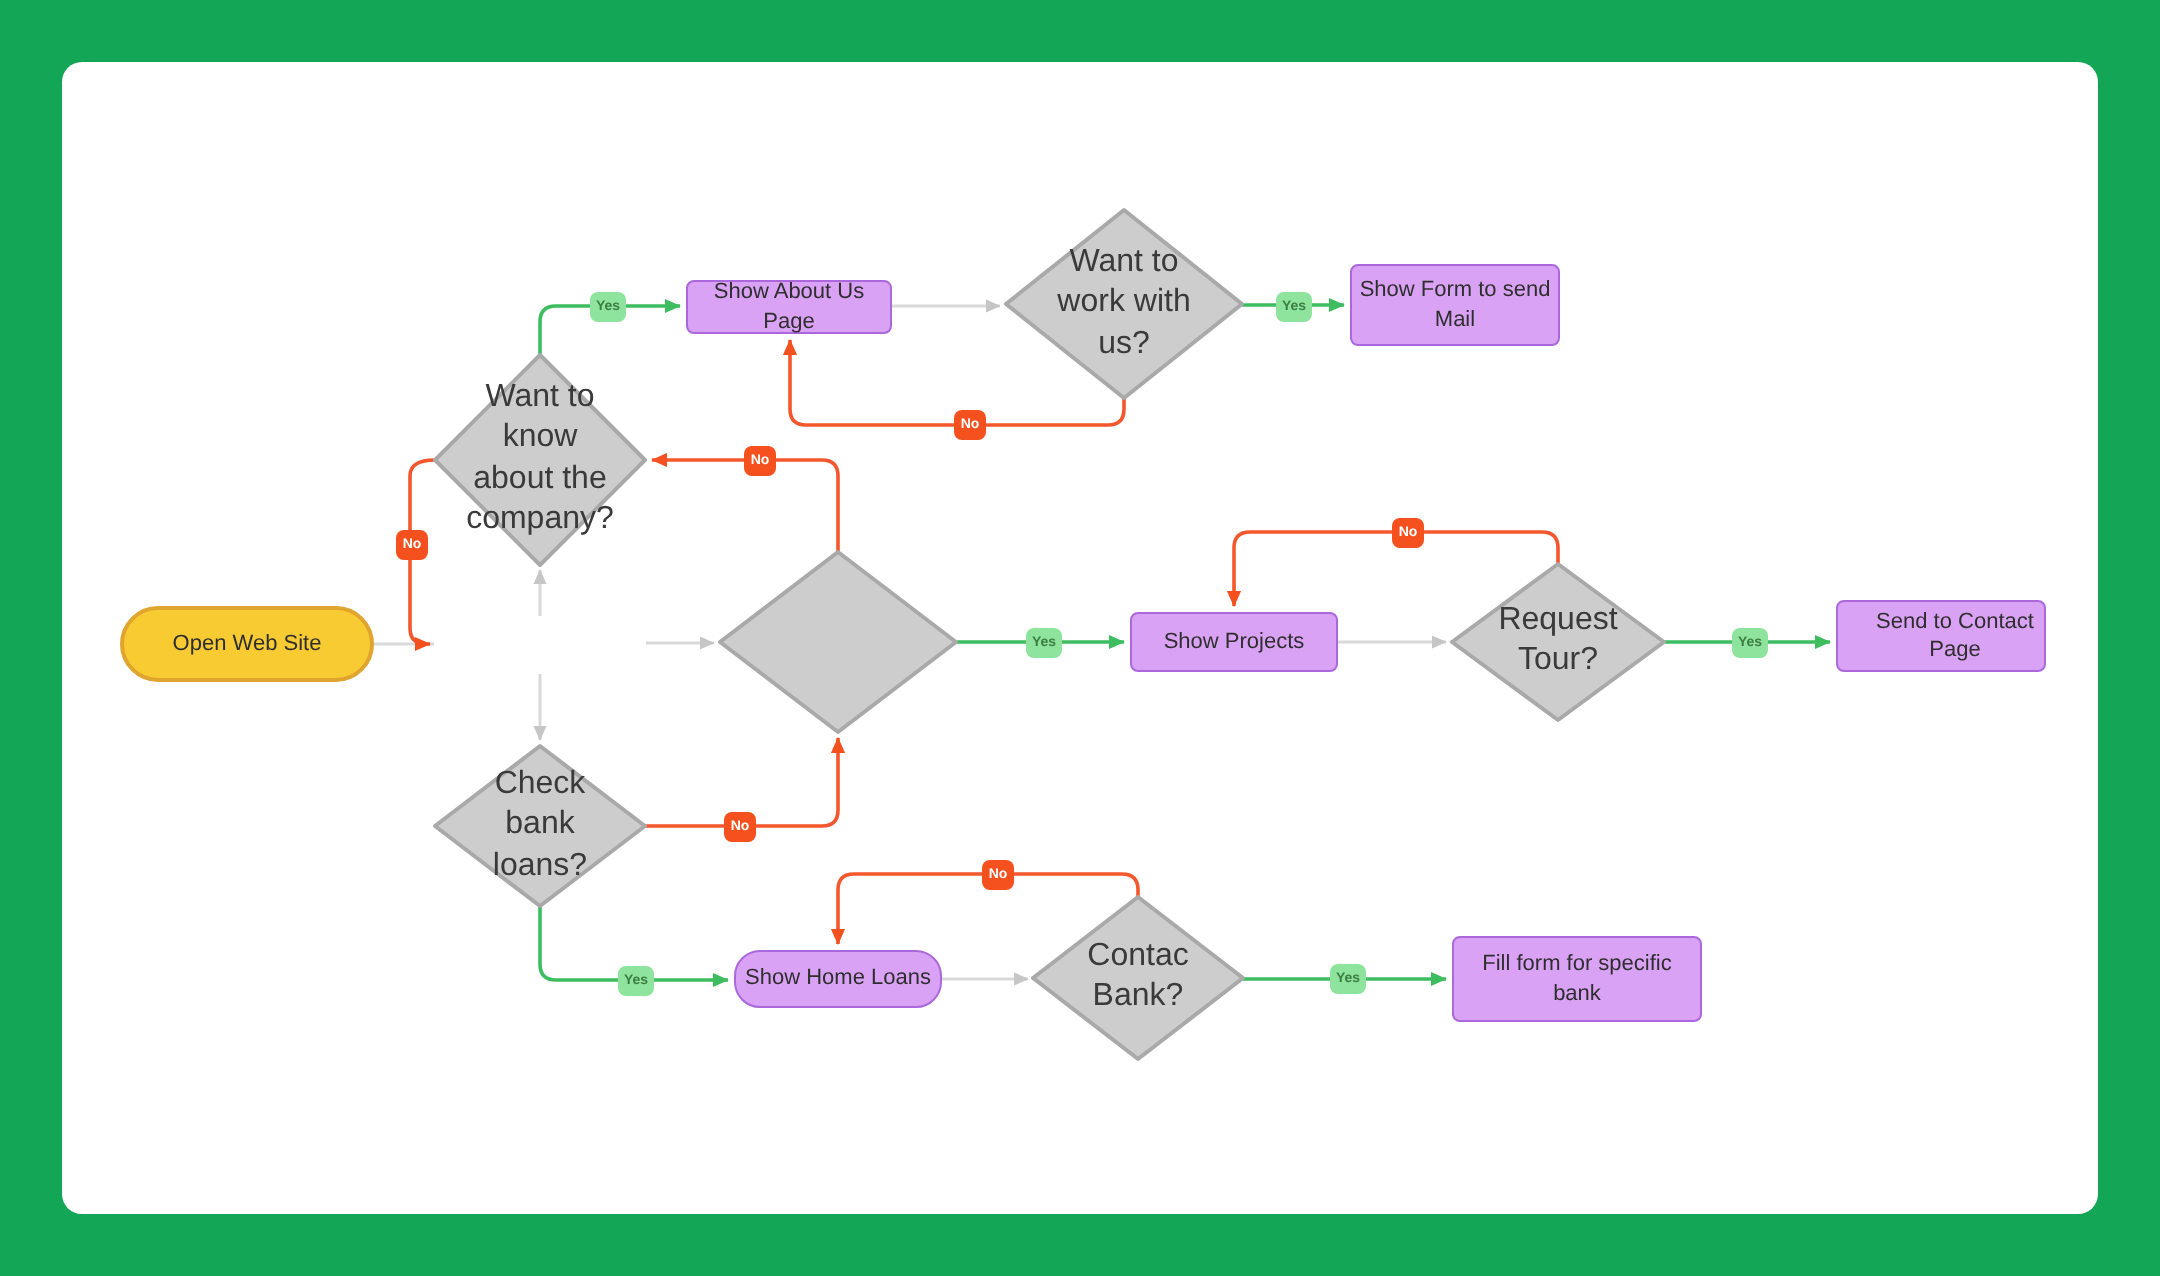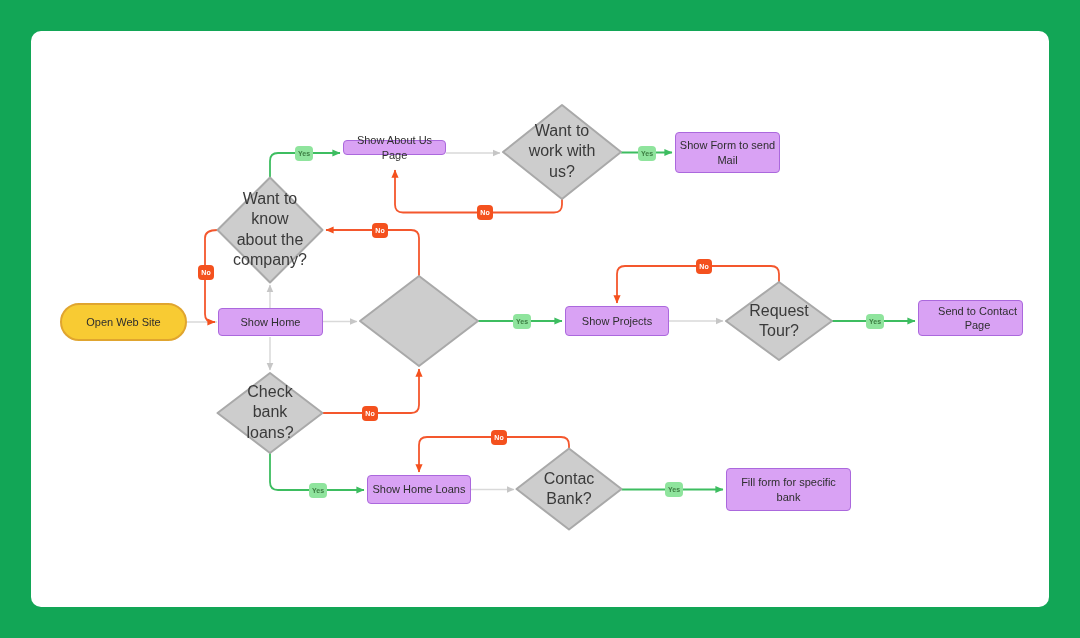--- a/index.html
+++ b/index.html
@@ -71,28 +71,27 @@
       <polygon points="531,74 590,121 531,168 472,121"></polygon>
       <polygon points="388,245 447,290 388,335 329,290"></polygon>
       <polygon points="748,251 801,290 748,329 695,290"></polygon>
       <polygon points="239,342 291.5,382 239,422 186.5,382"></polygon>
       <polygon points="538,417.5 590.5,458 538,498.5 485.5,458"></polygon>
     </g>
   </svg>
 
   <div class="node pill-node" style="left:29px;top:272px;width:127px;height:38px;">Open Web Site</div>
 
-  <div class="node rect-node" style="left:187px;top:277px;width:105px;height:28px;">Show Home</div>
-  <div class="node rect-node" style="left:312px;top:109px;width:103px;height:15px;">Show About Us Page</div>
+  <div class="node rect-node" style="left:312px;top:109px;width:103px;height:27px;">Show About Us Page</div>
   <div class="node rect-node" style="left:644px;top:101px;width:105px;height:41px;">Show Form to send
 Mail</div>
   <div class="node rect-node" style="left:534px;top:275px;width:104px;height:30px;">Show Projects</div>
   <div class="node rect-node" style="left:887px;top:269px;width:105px;height:36px;padding-left:16px;">Send to Contact
 Page</div>
-  <div class="node rect-node" style="left:336px;top:444px;width:104px;height:29px;">Show Home Loans</div>
+  <div class="node rect-node" style="left:336px;top:444px;width:104px;height:29px;border-radius:13px;">Show Home Loans</div>
   <div class="node rect-node" style="left:695px;top:437px;width:125px;height:43px;">Fill form for specific
 bank</div>
 
   <div class="node lbl diamond-label" style="left:239px;top:199px;">Want to
 know
 about the
 company?</div>
   <div class="node lbl diamond-label" style="left:531px;top:121px;">Want to
 work with
 us?</div>

